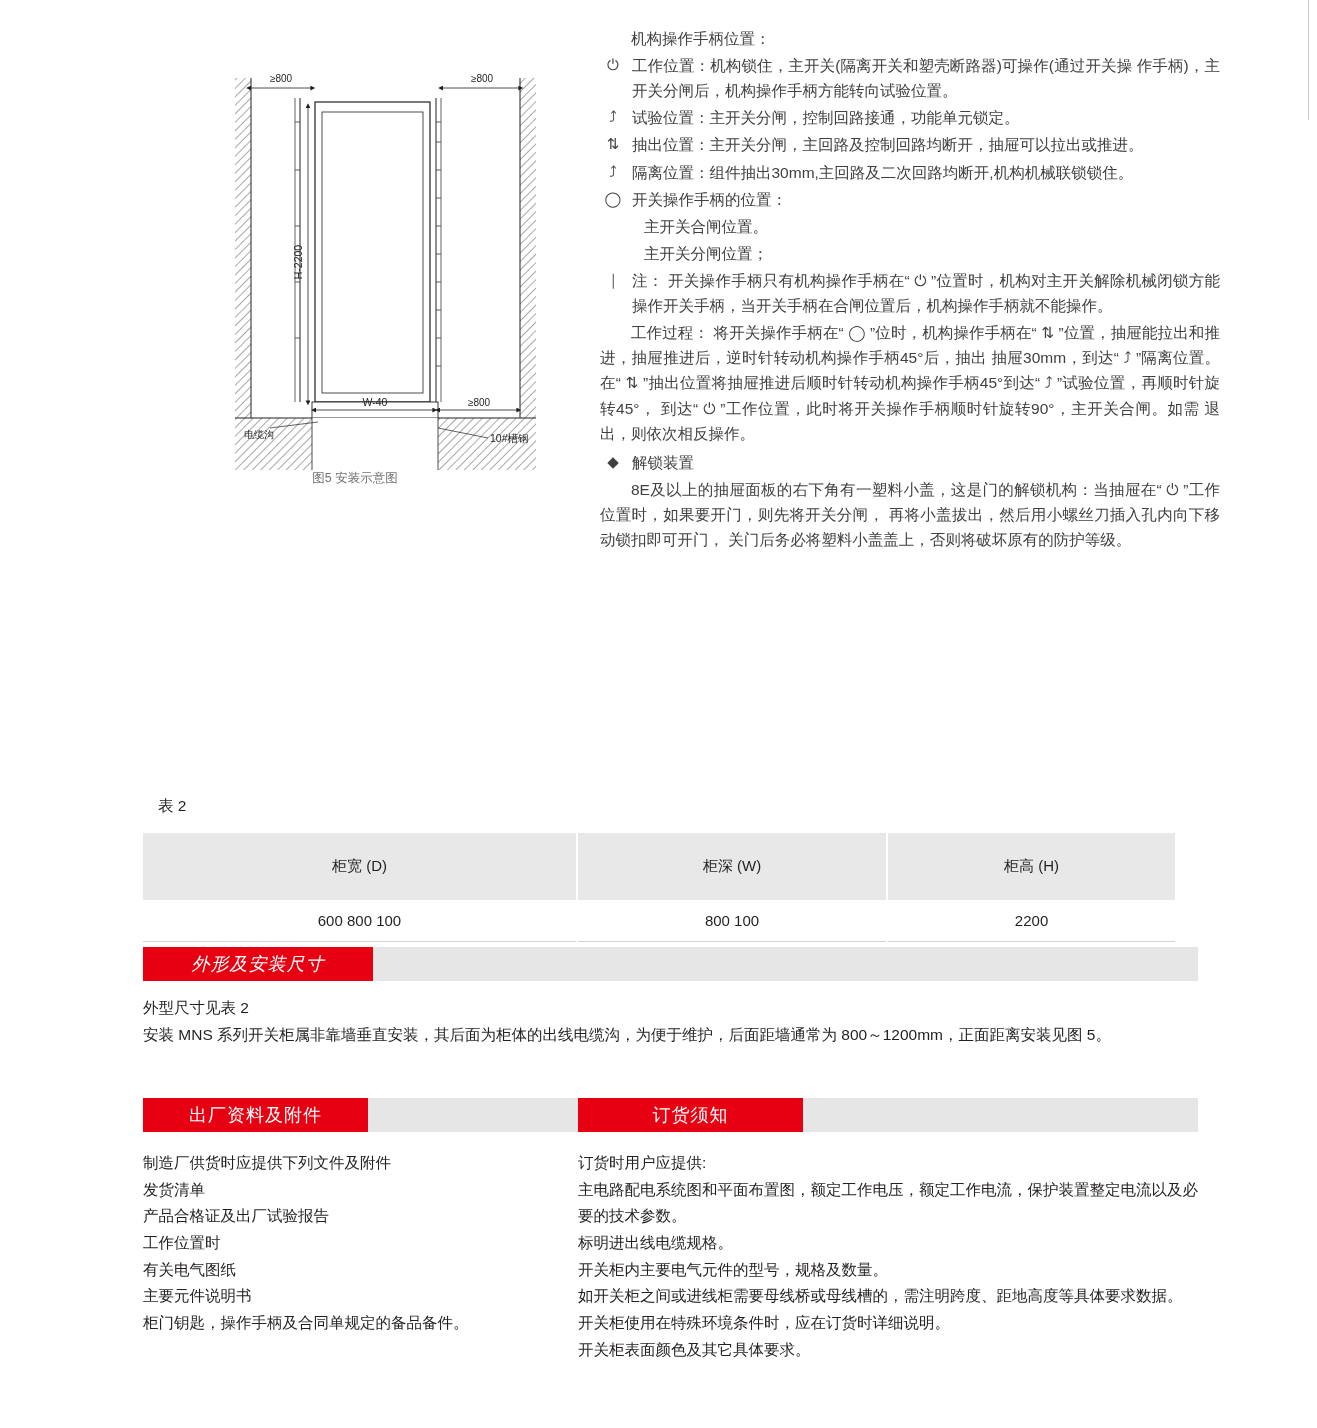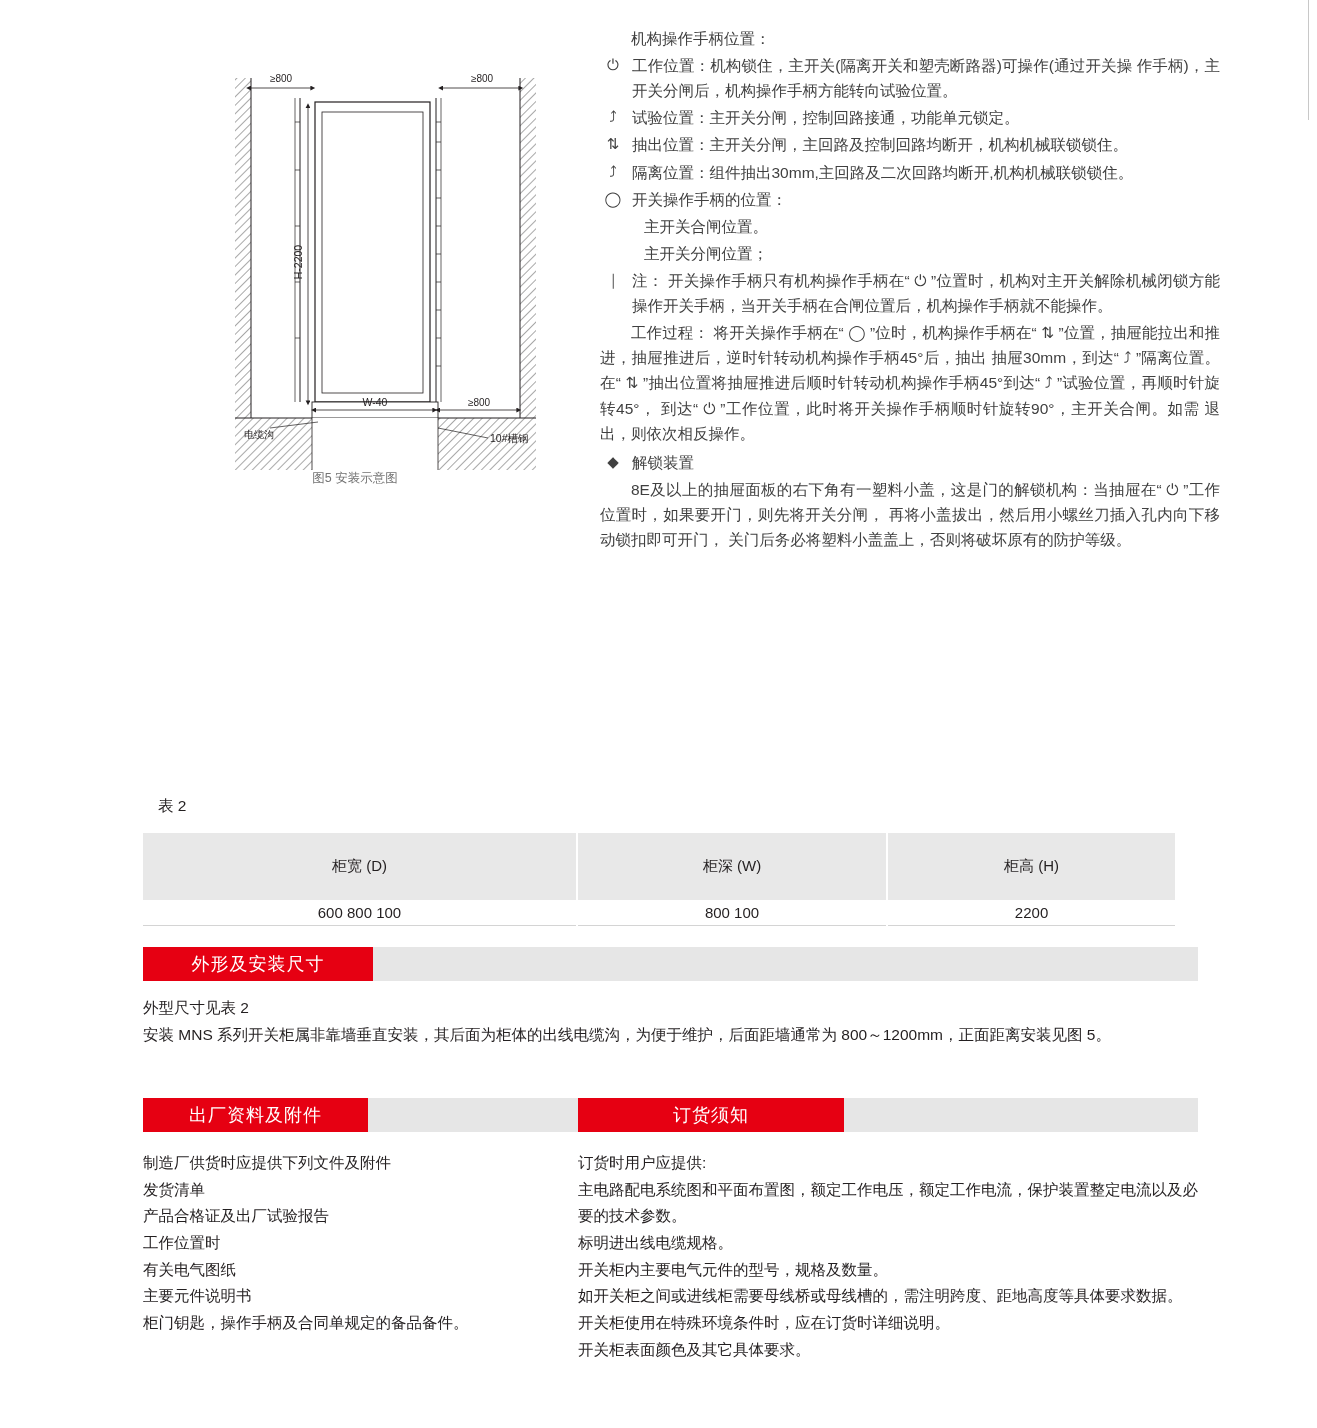--- a/index.html
+++ b/index.html
@@ -106,21 +106,21 @@
   .table2 th {
     background: #e8e8e8;
     font-weight: normal;
     padding: 24px 0;
     text-align: center;
     border-right: 2px solid #ffffff;
     color: #231f20;
   }
   .table2 th:last-child { border-right: none; }
   .table2 td {
-    padding: 4px 0;
+    padding: 12px 0;
     text-align: center;
     border-bottom: 1px solid #d4d4d4;
     border-right: 2px solid #ffffff;
   }
   .table2 td:last-child { border-right: none; }
 
   
   .sec-band {
     position: absolute;
     height: 34px;
@@ -131,28 +131,28 @@
   .sec-tag {
     background: #e60012;
     color: #ffffff;
     font-size: 18px;
     display: flex;
     align-items: center;
     justify-content: center;
     letter-spacing: 1px;
   }
 
-  #band-dims { left: 143px; top: 947px; width: 1055px; }
+  #band-dims { left: 143px; top: 947px; width: 1055px; font-style: italic; }
   #band-dims .sec-tag { width: 230px; }
 
   #band-docs { left: 143px; top: 1098px; width: 510px; }
   #band-docs .sec-tag { width: 225px; font-family: Liberation Mono, monospace; }
 
   #band-order { left: 578px; top: 1098px; width: 620px; }
-  #band-order .sec-tag { width: 266px; }
+  #band-order .sec-tag { width: 225px; }
 
   
   .block {
     position: absolute;
     font-size: 15.5px;
     line-height: 1.72;
     color: #231f20;
   }
   #dims-body { left: 143px; top: 995px; width: 1060px; }
   #docs-body { left: 143px; top: 1150px; width: 430px; }
@@ -258,21 +258,21 @@
       <span class="txt">工作位置：机构锁住，主开关(隔离开关和塑壳断路器)可操作(通过开关操 作手柄)，主开关分闸后，机构操作手柄方能转向试验位置。</span>
     </div>
 
     <div class="bullet-row">
       <span class="glyph sym">⤴</span>
       <span class="txt">试验位置：主开关分闸，控制回路接通，功能单元锁定。</span>
     </div>
 
     <div class="bullet-row">
       <span class="glyph sym">⇅</span>
-      <span class="txt">抽出位置：主开关分闸，主回路及控制回路均断开，机构机械联锁锁住。</span>
+      <span class="txt">抽出位置：主开关分闸，主回路及控制回路均断开，抽屉可以拉出或推进。</span>
     </div>
 
     <div class="bullet-row">
       <span class="glyph sym">⤴</span>
       <span class="txt">隔离位置：组件抽出30mm,主回路及二次回路均断开,机构机械联锁锁住。</span>
     </div>
 
     <div class="bullet-row">
       <span class="glyph sym">◯</span>
       <span class="txt">开关操作手柄的位置：</span>

